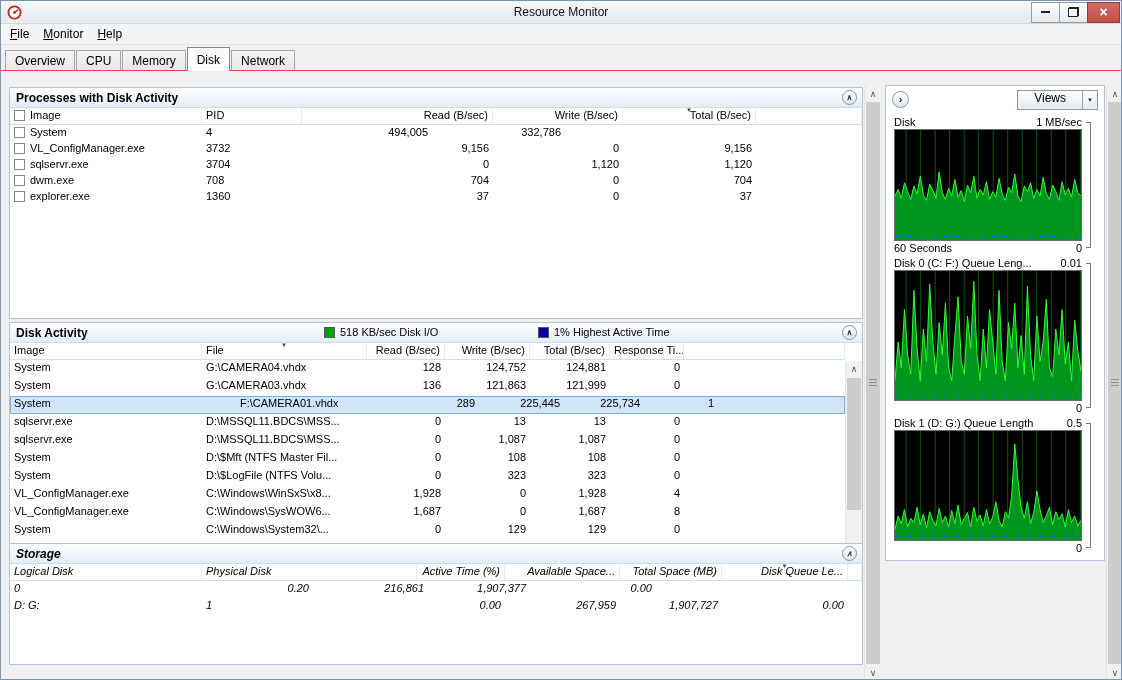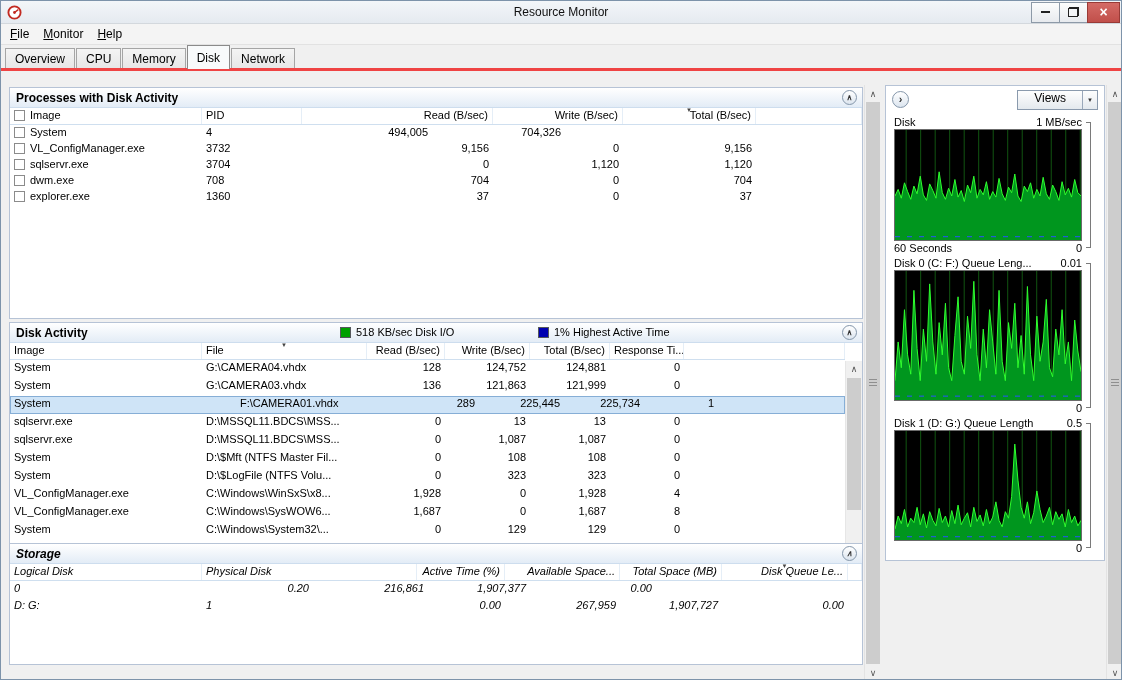--- a/index.html
+++ b/index.html
@@ -17,31 +17,31 @@
   .restore{position:relative;width:11px;height:10px;}
   .restore::before{content:"";position:absolute;right:0;top:0;width:8px;height:7px;border:1px solid #222;}
   .restore::after{content:"";position:absolute;left:0;bottom:0;width:8px;height:7px;border:1px solid #222;background:#f3f5f7;}
 
   
   .menubar{height:21px;display:flex;align-items:center;background:#f4f4f4;border-bottom:1px solid #e2e2e2;padding-left:2px;}
   .menu-item{padding:2px 7px;}
   .menu-item u{text-decoration:underline;}
 
   
-  .tabbar{height:26px;display:flex;align-items:flex-end;padding-left:4px;border-bottom:3px solid #ef4444;background:#f0f0f0;}
+  .tabbar{height:26px;display:flex;align-items:flex-end;padding-left:4px;border-bottom:1px solid #ef4444;background:#f0f0f0;}
   .tab{font-size:12px;padding:3px 9px;border:1px solid #a5a5a5;border-bottom:none;background:linear-gradient(#f4f4f4,#e7e7e7);height:20px;white-space:nowrap;}
   .tab + .tab{margin-left:1px;}
   .tab.active{background:#f8fafb;height:24px;border-color:#8a8a8a;margin-bottom:-1px;padding-top:5px;position:relative;z-index:1;}
 
   
   .panel{position:absolute;left:8px;width:854px;border:1px solid #b6c3d6;background:#fff;}
   .panel-header{height:20px;background:linear-gradient(#ffffff,#e3ecf6);border-bottom:1px solid #cdddee;display:flex;align-items:center;padding:0 6px;position:relative;font-weight:bold;font-size:12px;}
   .legend{position:absolute;display:flex;align-items:center;font-weight:normal;font-size:11px;gap:5px;top:3px;}
   .legend .swatch{width:11px;height:11px;border:1px solid #55585c;display:inline-block;}
-  .legend1{left:330px;}
+  .legend1{left:314px;}
   .legend2{left:528px;}
   .collapse-btn{position:absolute;right:5px;top:2px;width:15px;height:15px;border-radius:50%;border:1px solid #8496aa;background:linear-gradient(#ffffff,#dce5ef);display:flex;align-items:center;justify-content:center;font-size:8px;color:#333;line-height:1;}
 
   .thead{display:flex;height:17px;border-bottom:1px solid #cfdfef;font-size:11px;background:#fff;}
   .thead .cell{border-right:1px solid #e5eef7;position:relative;}
   .cell{padding:1px 4px;white-space:nowrap;overflow:hidden;height:100%;flex:0 0 auto;}
   .cell.r{text-align:right;}
   .cell.fill{flex:1 1 auto;}
   .sort-arrow{position:absolute;top:-2px;left:50%;transform:translateX(-50%);font-size:6px;color:#444;line-height:8px;}
   .trow{display:flex;font-size:11px;align-items:center;}
@@ -119,21 +119,21 @@
       <div class="cell r" style="width: 191px;">Read (B/sec)</div>
       <div class="cell r" style="width: 130px;">Write (B/sec)</div>
       <div class="cell r" style="width: 133px;">Total (B/sec)<span class="sort-arrow">▼</span></div>
       <div class="cell fill"></div>
     </div>
   <div>
       <div class="trow" style="height: 16px;">
         <div class="cell" style="width: 192px;"><span class="checkbox"></span>System</div>
         <div class="cell" style="width: 100px;">4</div>
         <div class="cell r" style="width: 130px;">494,005</div>
-        <div class="cell r" style="width: 133px;">704,326</div>
+        <div class="cell r" style="width: 133px;">332,786</div>
       </div>
       <div class="trow" style="height: 16px;">
         <div class="cell" style="width: 192px;"><span class="checkbox"></span>VL_ConfigManager.exe</div>
         <div class="cell" style="width: 100px;">3732</div>
         <div class="cell r" style="width: 191px;">9,156</div>
         <div class="cell r" style="width: 130px;">0</div>
         <div class="cell r" style="width: 133px;">9,156</div>
       </div>
       <div class="trow" style="height: 16px;">
         <div class="cell" style="width: 192px;"><span class="checkbox"></span>sqlservr.exe</div>

